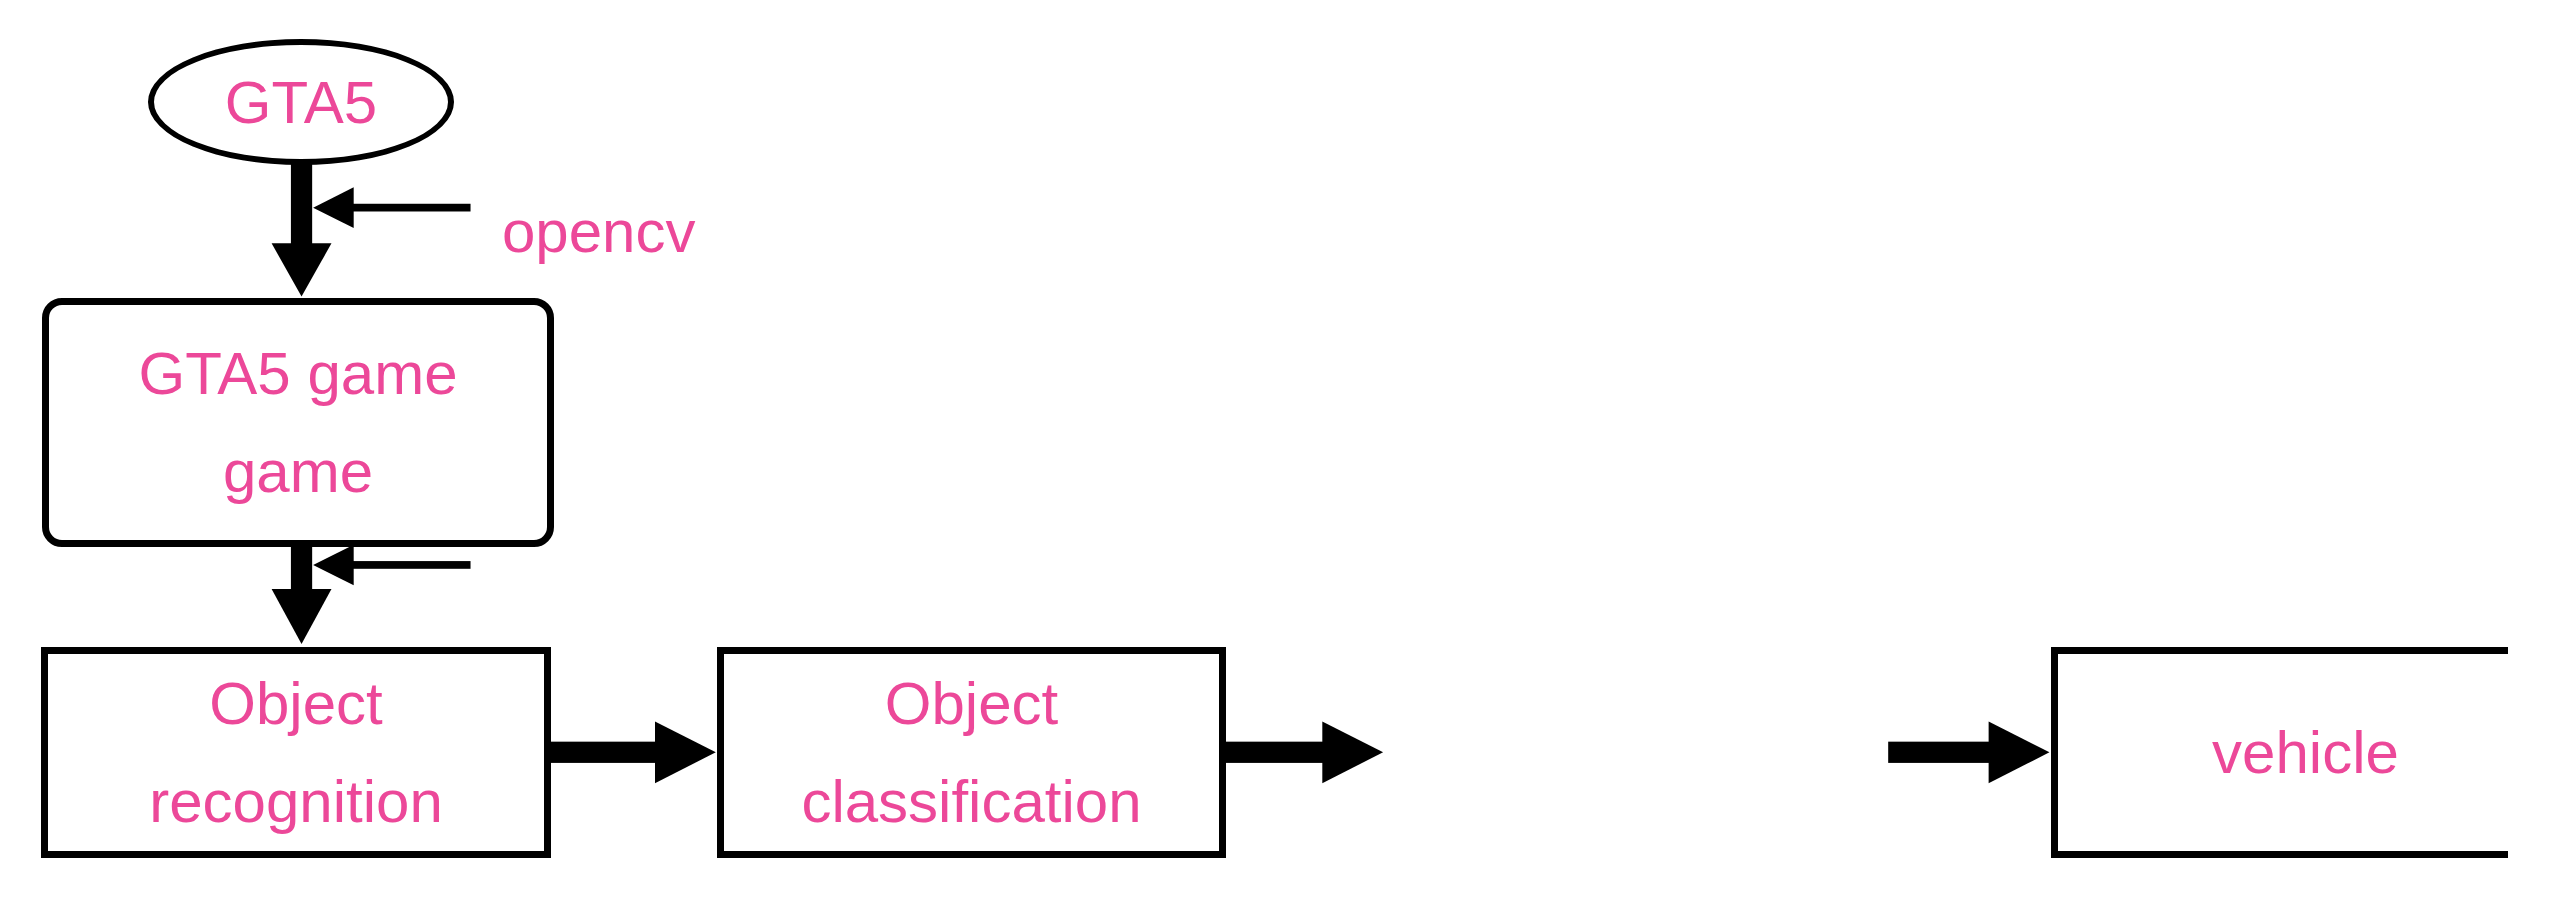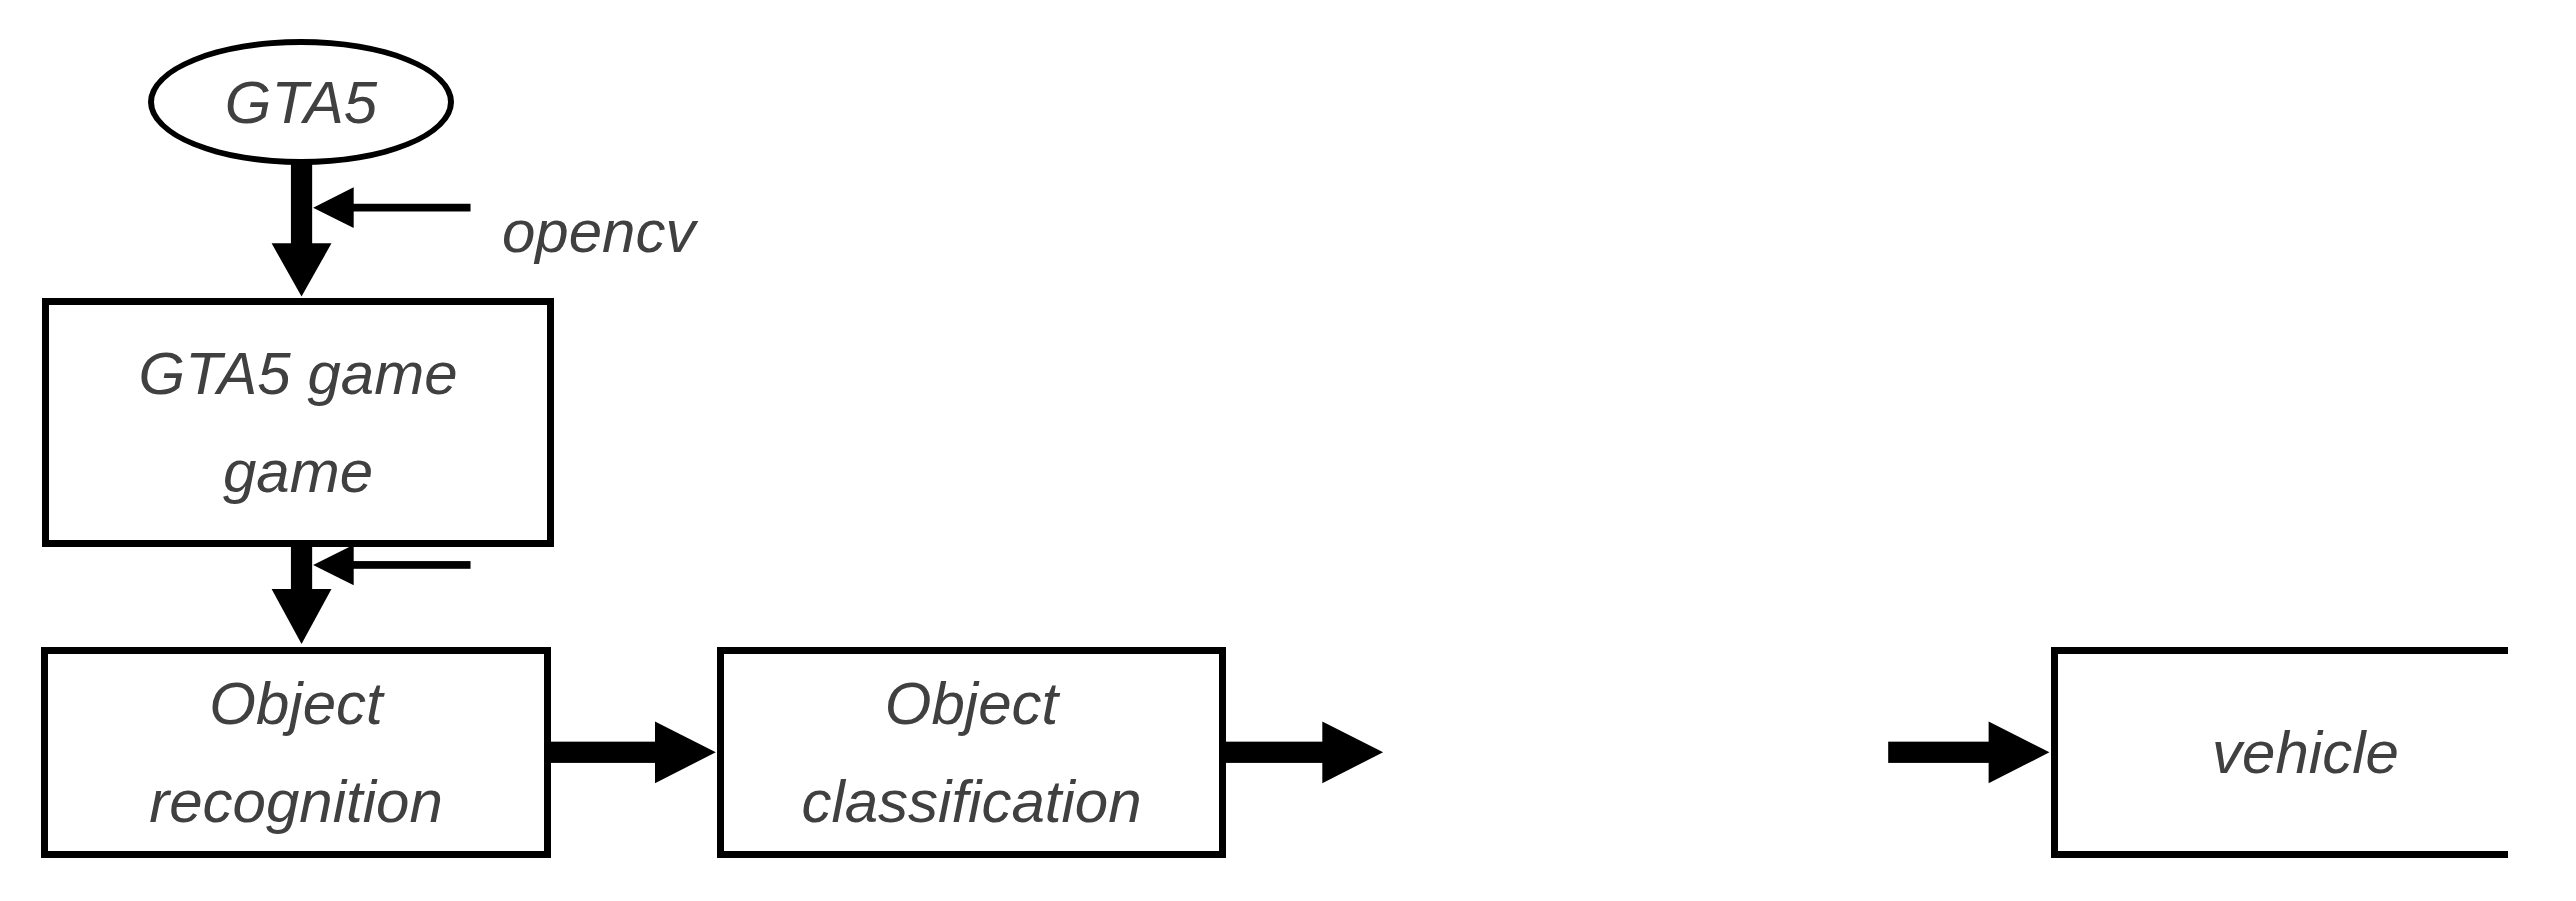--- a/index.html
+++ b/index.html
@@ -2,23 +2,22 @@
 <html><head>
 <meta charset="utf-8">
 <style>
   html, body { margin: 0; padding: 0; background: #ffffff; }
   .canvas {
     position: relative;
     width: 2508px;
     height: 901px;
     background: #ffffff;
     font-family: "Liberation Sans", sans-serif;
-    color: #404040;
+    color: #ec4899;
     overflow: hidden;
-    font-style: italic;
   }
   .arrows {
     position: absolute;
     left: 0; top: 0;
     width: 2576px; height: 901px;
   }
   .node {
     position: absolute;
     box-sizing: border-box;
     border: 7.7px solid #000000;
@@ -45,21 +44,21 @@
     white-space: nowrap;
   }
   .annotation {
     position: absolute;
     font-size: 60px;
     line-height: 77px;
     white-space: nowrap;
   }
   
   .n-source   { left: 148px;  top: 39px;  width: 306px; height: 126px; }
-  .n-step1    { left: 42px;   top: 298px; width: 512px; height: 249px; }
+  .n-step1    { left: 42px;   top: 298px; width: 512px; height: 249px; border-radius: 20px; }
   .n-step2    { left: 41px;   top: 647px; width: 510px; height: 211px; }
   .n-step3    { left: 717px;  top: 647px; width: 509px; height: 211px; }
   .n-step4    { left: 1384px; top: 647px; width: 508px; height: 211px; }
   .n-step5    { left: 2051px; top: 647px; width: 509px; height: 211px; }
   .a-opencv   { left: 502px;  top: 169px; margin-top: 24px; }
   .a-yolo     { left: 502px;  top: 529px; }
 </style>
 </head>
 <body>
 

